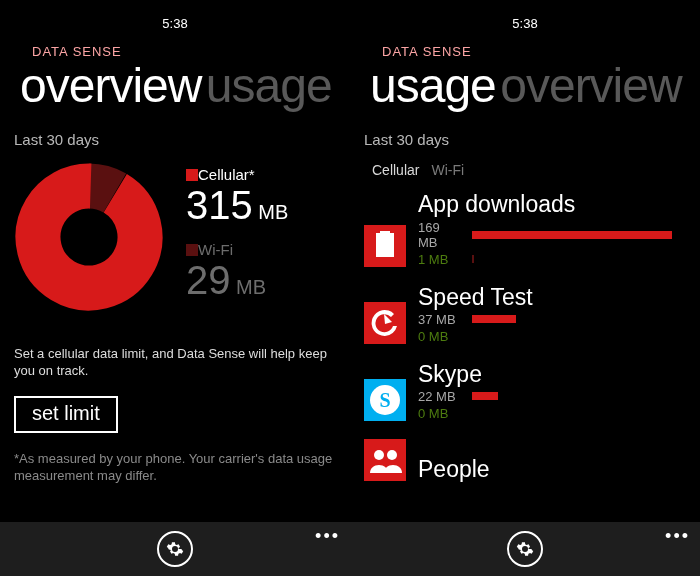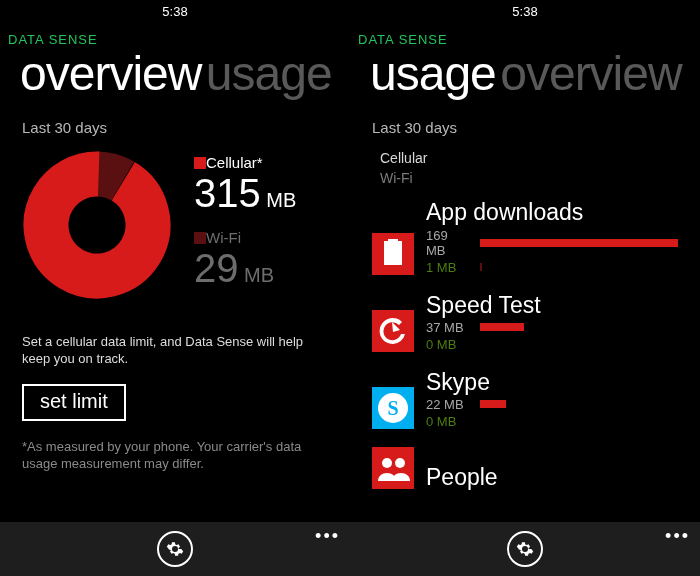--- a/index.html
+++ b/index.html
@@ -21,44 +21,45 @@
     flex-direction: column;
   }
   .statusbar {
     height: 22px;
     display: flex;
     justify-content: center;
     align-items: center;
     font-size: 13px;
     color: #fff;
     font-weight: 300;
+    margin-top: 12px;
   }
   .app-title {
     font-size: 13px;
     letter-spacing: 1px;
-    padding: 10px 8px 2px;
-    color: #22c55e;
+    padding: 10px 32px 2px;
+    color: #fca5a5;
     font-weight: 400;
   }
   .pivot {
     padding: 0 20px 8px;
     white-space: nowrap;
     overflow: hidden;
   }
   .pivot span {
     font-size: 48px;
     font-weight: 200;
     letter-spacing: -1px;
     line-height: 1.05;
   }
   .pivot .active { color: #fff; }
   .pivot .inactive { color: #595959; }
   .content {
     flex: 1;
-    padding: 12px 22px 0;
+    padding: 12px 14px 0;
     overflow: hidden;
   }
   .subhead {
     font-size: 15px;
     color: #b8b8b8;
     margin-bottom: 14px;
     font-weight: 300;
   }
   
   .chart-row { display: flex; gap: 22px; margin-bottom: 34px; }
@@ -76,21 +77,21 @@
     display: inline-block;
     border: 2px solid #fff;
     padding: 4px 16px 6px;
     font-size: 20px;
     font-weight: 300;
     color: #fff;
     background: transparent;
   }
   .footnote { font-size: 13px; color: #8a8a8a; font-weight: 300; margin-top: 18px; line-height: 1.3; }
   
-  .mini-legend { display: flex; flex-direction: column; gap: 4px; margin-bottom: 14px; }
+  .mini-legend { display: flex; flex-direction: row; gap: 4px; margin-bottom: 14px; }
   .mini-legend .row { display: flex; align-items: center; gap: 8px; font-size: 14px; font-weight: 300; }
   .mini-legend .cel { color: #d8d8d8; }
   .mini-legend .wifi { color: #7a7a7a; }
   
   .app-item { display: flex; gap: 12px; margin-bottom: 18px; align-items: flex-end; }
   .app-icon { width: 42px; height: 42px; flex: 0 0 42px; display: flex; align-items: center; justify-content: center; }
   .app-icon svg { width: 42px; height: 42px; }
   .app-body { flex: 1; min-width: 0; }
   .app-name { font-size: 23px; font-weight: 200; color: #fff; line-height: 1.05; }
   .app-stats { display: flex; flex-direction: column; gap: 2px; margin-top: 3px; }

